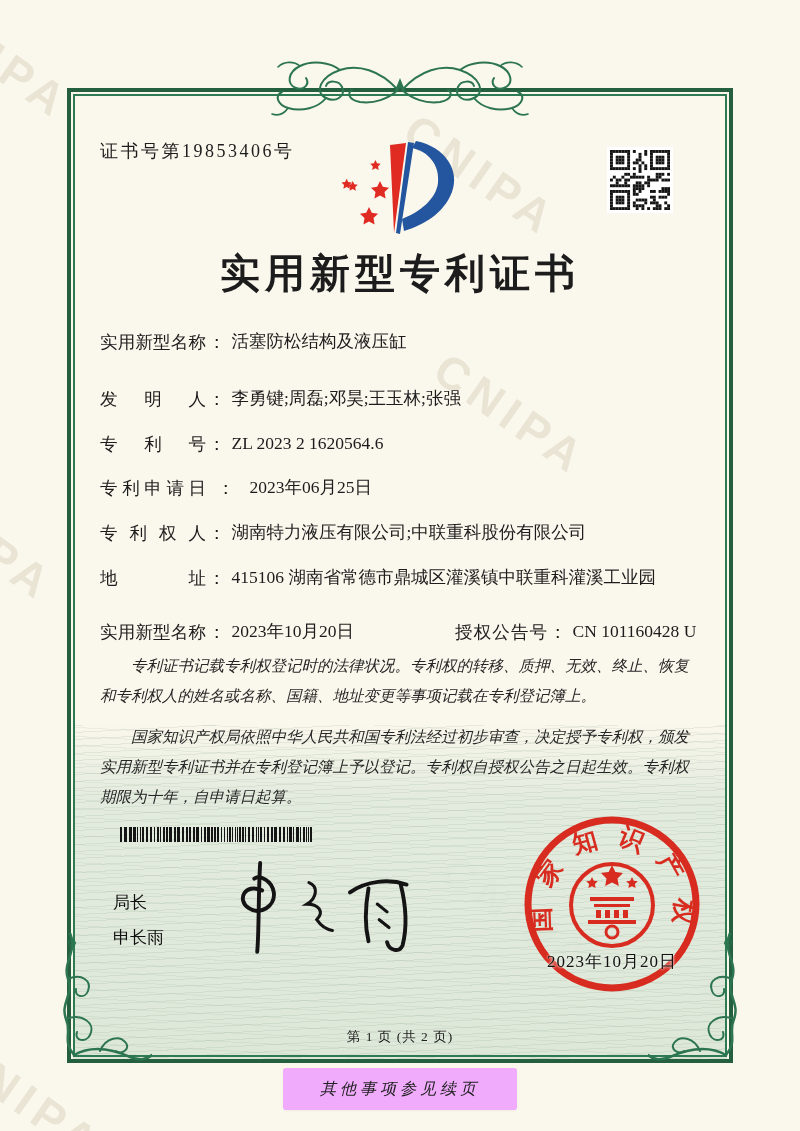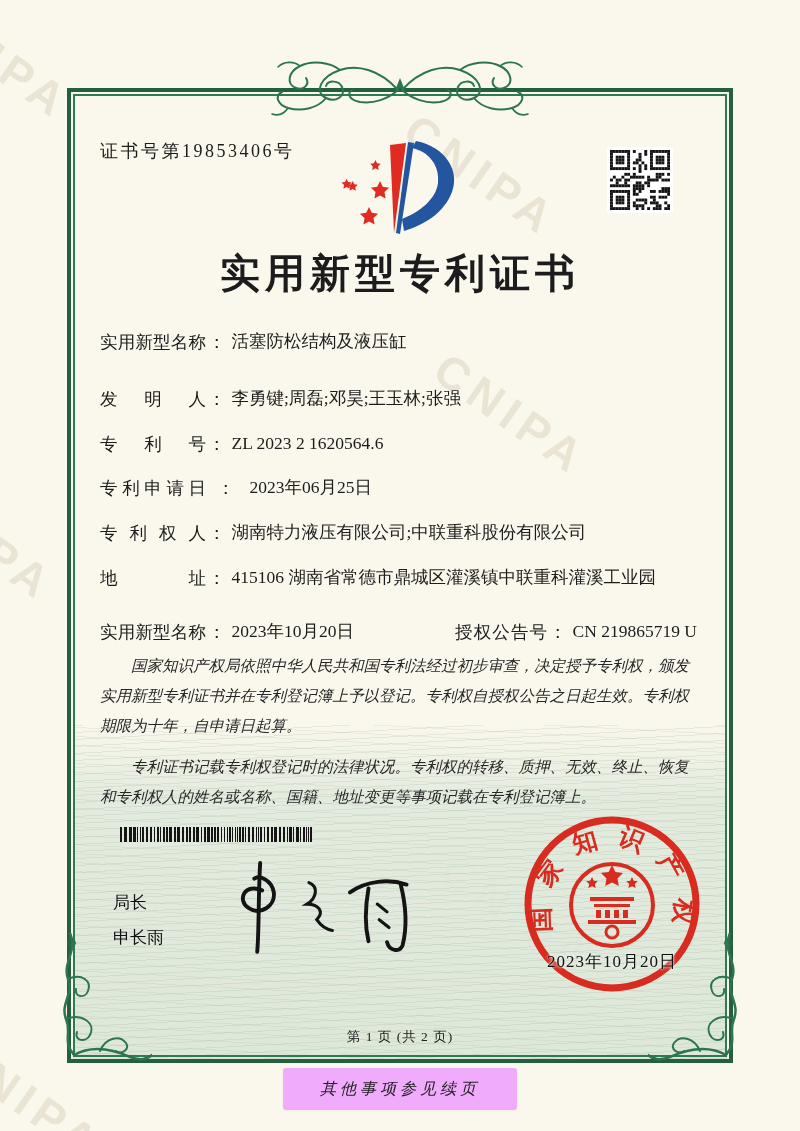--- a/index.html
+++ b/index.html
@@ -390,28 +390,28 @@
       <span class="fcolon">：</span>
       <span class="fvalue" style="max-width:470px;">415106 湖南省常德市鼎城区灌溪镇中联重科灌溪工业园</span>
     </div>
     <div class="frow" style="top:290px;width:610px;">
       <span class="flabel">实用新型名称</span>
       <span class="fcolon">：</span>
       <span class="fvalue">2023年10月20日</span>
       <span class="grant2">
         <span class="flabel">授权公告号</span>
         <span class="fcolon">：</span>
-        <span class="fvalue">CN 219865719 U</span>
+        <span class="fvalue">CN 101160428 U</span>
       </span>
     </div>
   </div>
 
   <div class="paras">
+    <p>专利证书记载专利权登记时的法律状况。专利权的转移、质押、无效、终止、恢复和专利权人的姓名或名称、国籍、地址变更等事项记载在专利登记簿上。</p>
     <p>国家知识产权局依照中华人民共和国专利法经过初步审查，决定授予专利权，颁发实用新型专利证书并在专利登记簿上予以登记。专利权自授权公告之日起生效。专利权期限为十年，自申请日起算。</p>
-    <p>专利证书记载专利权登记时的法律状况。专利权的转移、质押、无效、终止、恢复和专利权人的姓名或名称、国籍、地址变更等事项记载在专利登记簿上。</p>
   </div>
 
   <svg class="barcode" id="barcode" viewBox="0 0 192 15" preserveAspectRatio="none">
       <rect x="0" y="0" width="2" height="15" fill="#151515"></rect>
       <rect x="4" y="0" width="3" height="15" fill="#151515"></rect>
       <rect x="9" y="0" width="3" height="15" fill="#151515"></rect>
       <rect x="13" y="0" width="3" height="15" fill="#151515"></rect>
       <rect x="17" y="0" width="1" height="15" fill="#151515"></rect>
       <rect x="20" y="0" width="1" height="15" fill="#151515"></rect>
       <rect x="22" y="0" width="2" height="15" fill="#151515"></rect>

